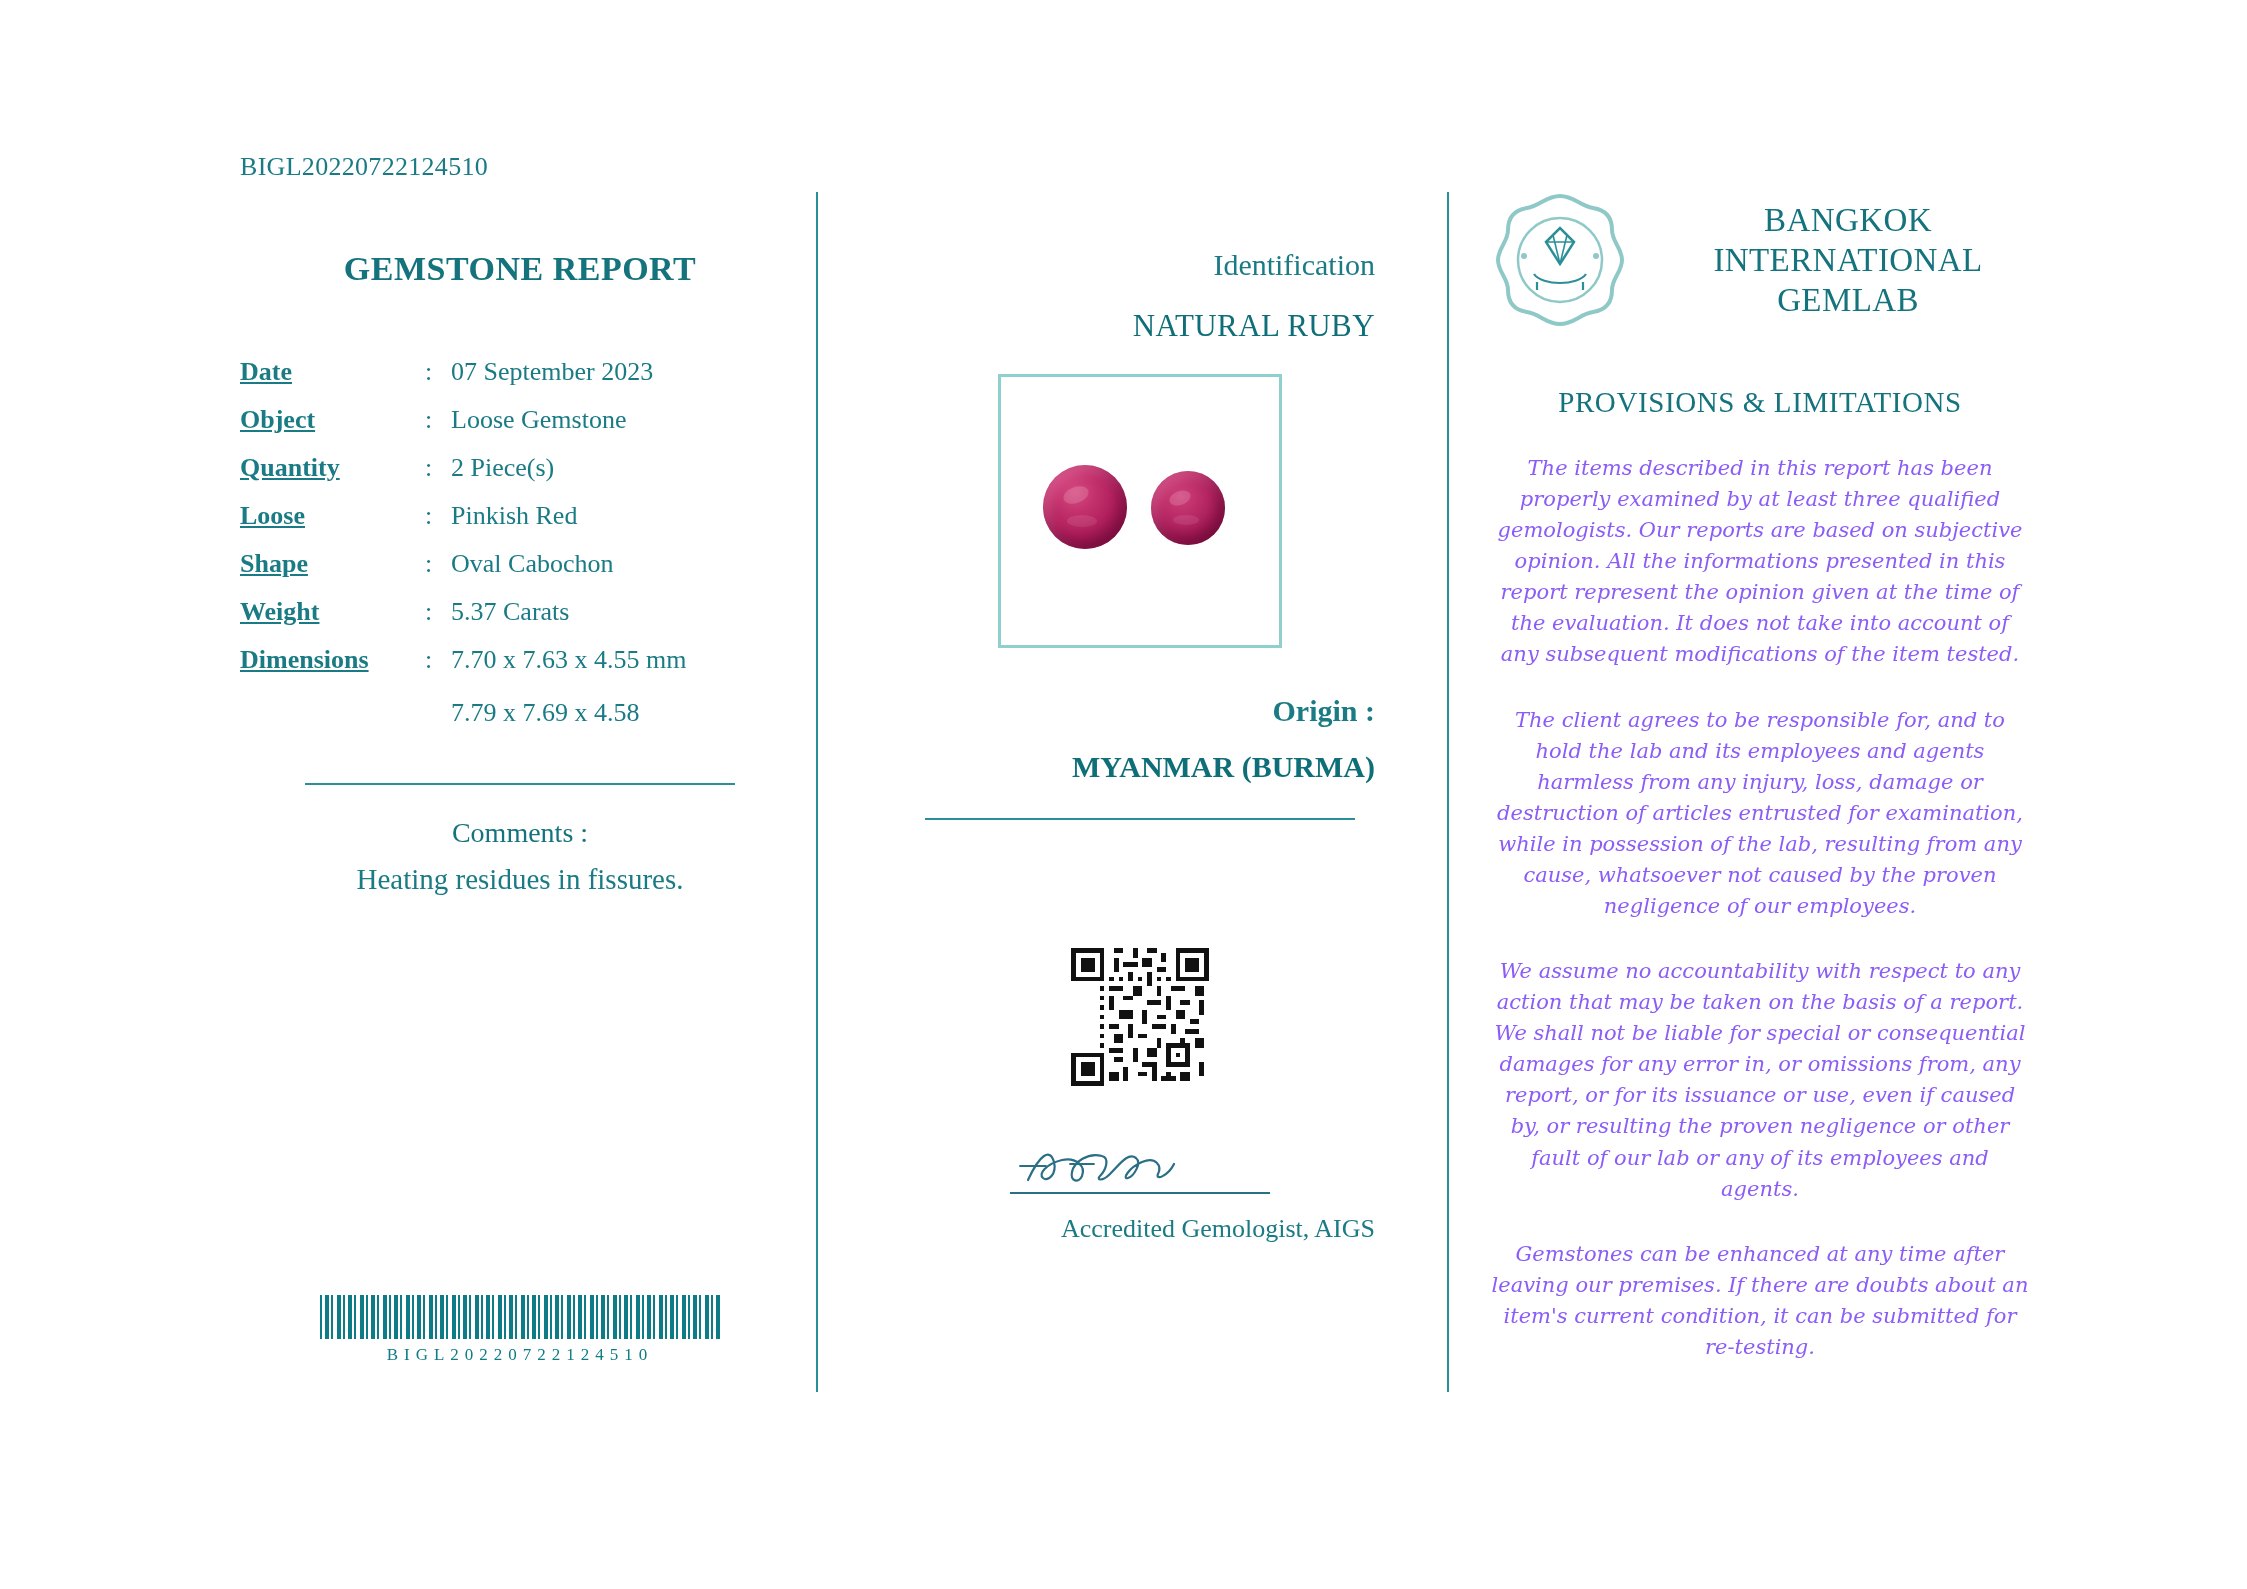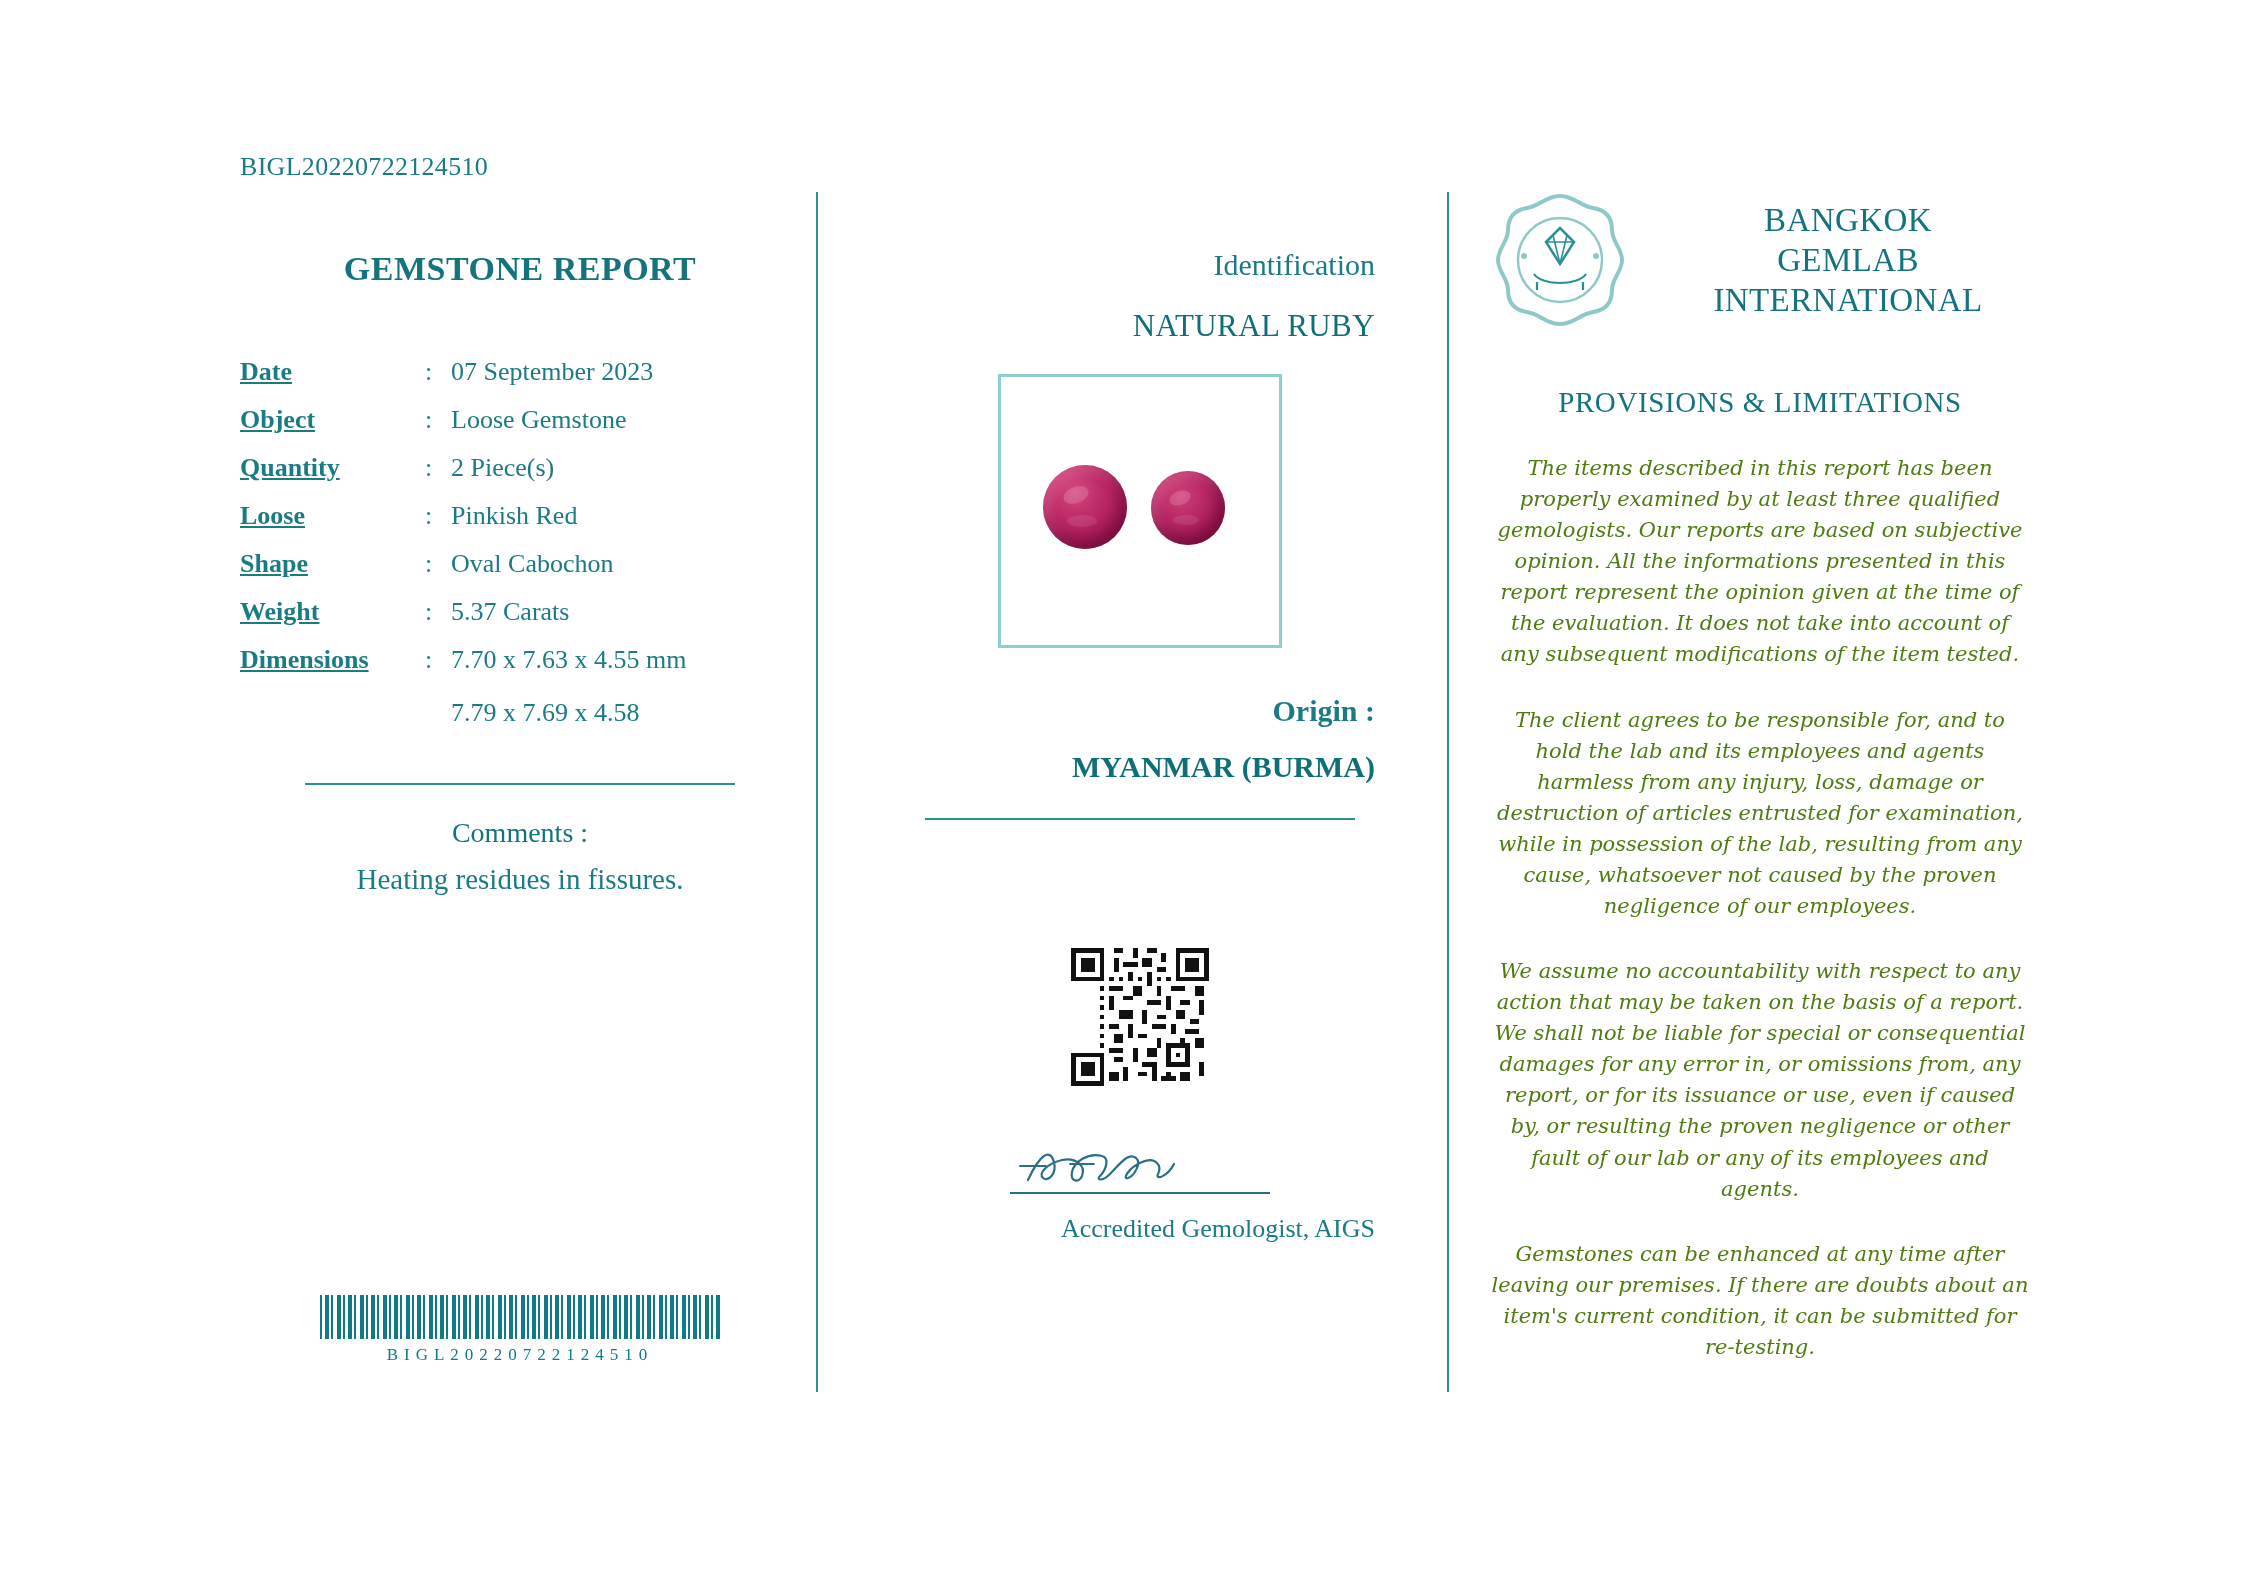--- a/index.html
+++ b/index.html
@@ -245,21 +245,21 @@
     margin-top: 56px;
     letter-spacing: 0.6px;
     color: #14737d;
   }
   .prov-para {
     font-family: "DejaVu Serif", serif;
     font-style: italic;
     font-size: 21px;
     line-height: 1.48;
     text-align: center;
-    color: #4d7c0f;
+    color: #8b5cf6;
     margin-top: 34px;
   }
 </style>
 </head>
 <body>
 
 <div class="report-id">BIGL20220722124510</div>
 
 <div class="divider divider-1"></div>
 <div class="divider divider-2"></div>
@@ -464,22 +464,22 @@
         <path d="M56 52 L70 38 L84 52 L70 74 Z" fill="none" stroke="#2b8f98" stroke-width="2.5"></path>
         <path d="M56 52 L84 52 M63 45 L70 74 M77 45 L70 74" fill="none" stroke="#2b8f98" stroke-width="1.6"></path>
         <path d="M44 84 C52 96, 88 96, 96 84" fill="none" stroke="#2b8f98" stroke-width="2.2"></path>
         <path d="M47 92 L47 100 M93 92 L93 100" stroke="#2b8f98" stroke-width="2.2"></path>
         <circle cx="34" cy="66" r="3" fill="#8fc9c7"></circle>
         <circle cx="106" cy="66" r="3" fill="#8fc9c7"></circle>
       </svg>
     </div>
     <div class="brand">
       <div>BANGKOK</div>
+      <div>INTERNATIONAL</div>
       <div>GEMLAB</div>
-      <div>INTERNATIONAL</div>
     </div>
   </div>
 
   <div class="prov-title">PROVISIONS &amp; LIMITATIONS</div>
 
   <div class="prov-para">The items described in this report has been properly examined by at least three qualified gemologists. Our reports are based on subjective opinion. All the informations presented in this report represent the opinion given at the time of the evaluation. It does not take into account of any subsequent modifications of the item tested.</div>
   <div class="prov-para">The client agrees to be responsible for, and to hold the lab and its employees and agents harmless from any injury, loss, damage or destruction of articles entrusted for examination, while in possession of the lab, resulting from any cause, whatsoever not caused by the proven negligence of our employees.</div>
   <div class="prov-para">We assume no accountability with respect to any action that may be taken on the basis of a report. We shall not be liable for special or consequential damages for any error in, or omissions from, any report, or for its issuance or use, even if caused by, or resulting the proven negligence or other fault of our lab or any of its employees and agents.</div>
   <div class="prov-para">Gemstones can be enhanced at any time after leaving our premises. If there are doubts about an item's current condition, it can be submitted for re-testing.</div>
 </div>

